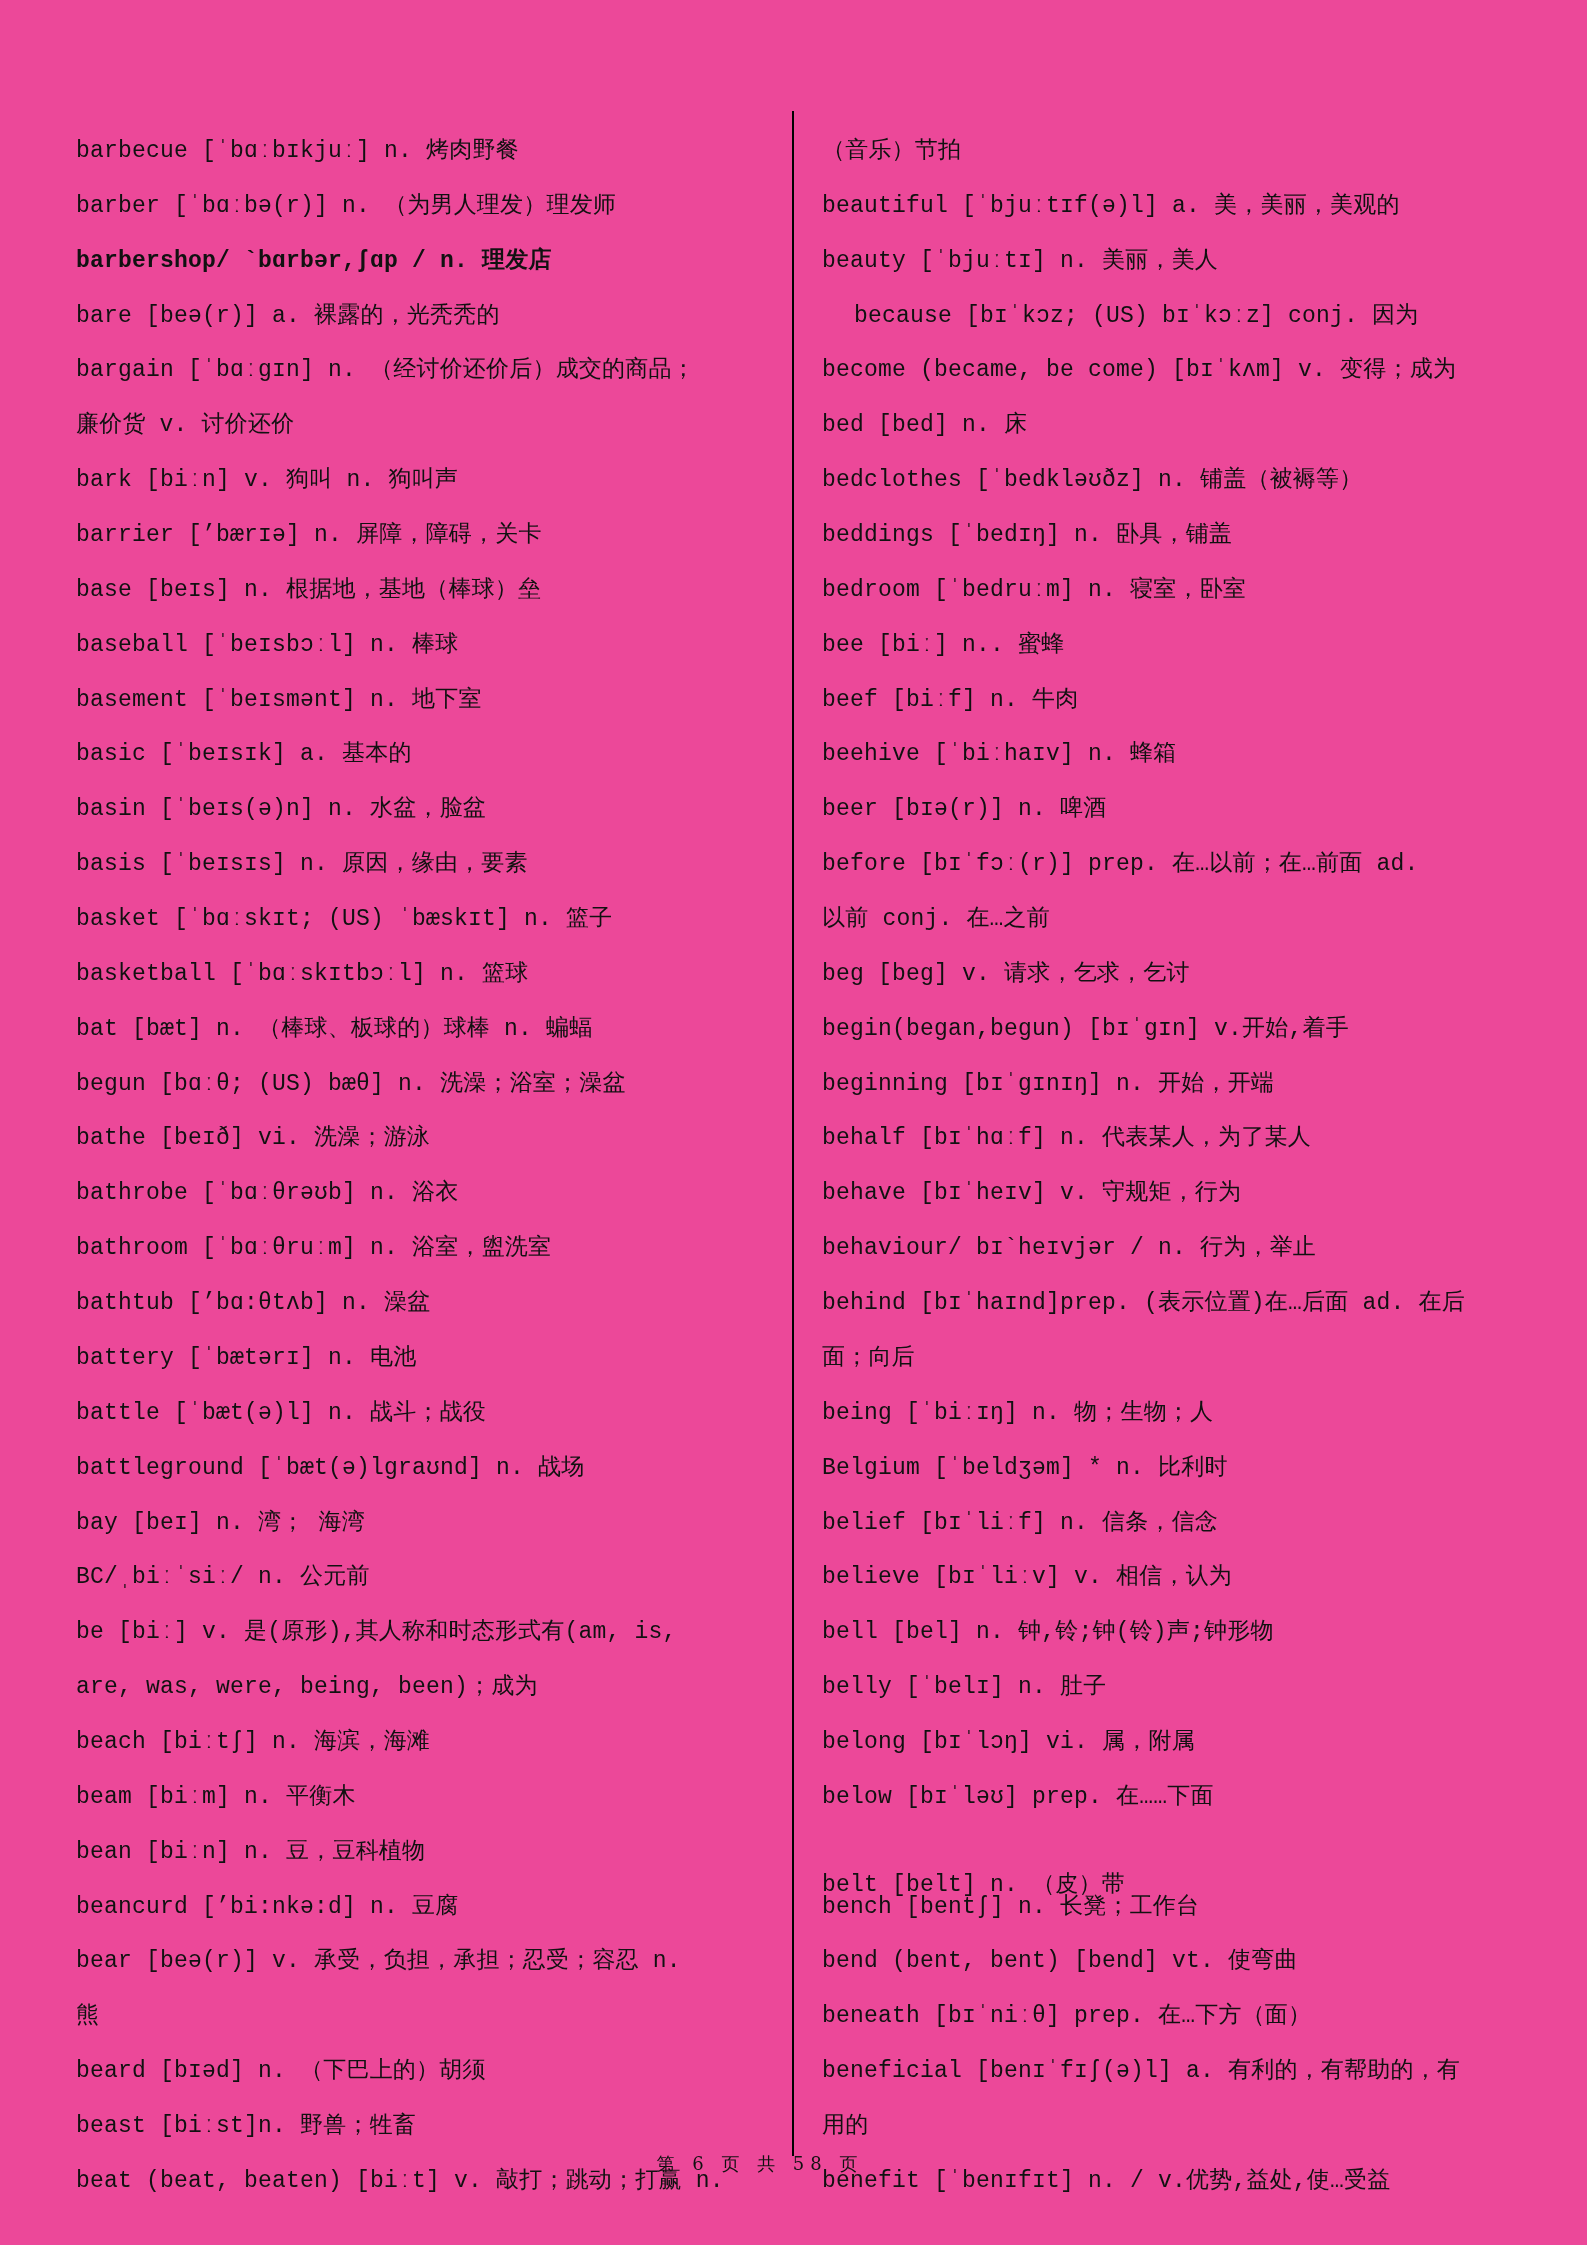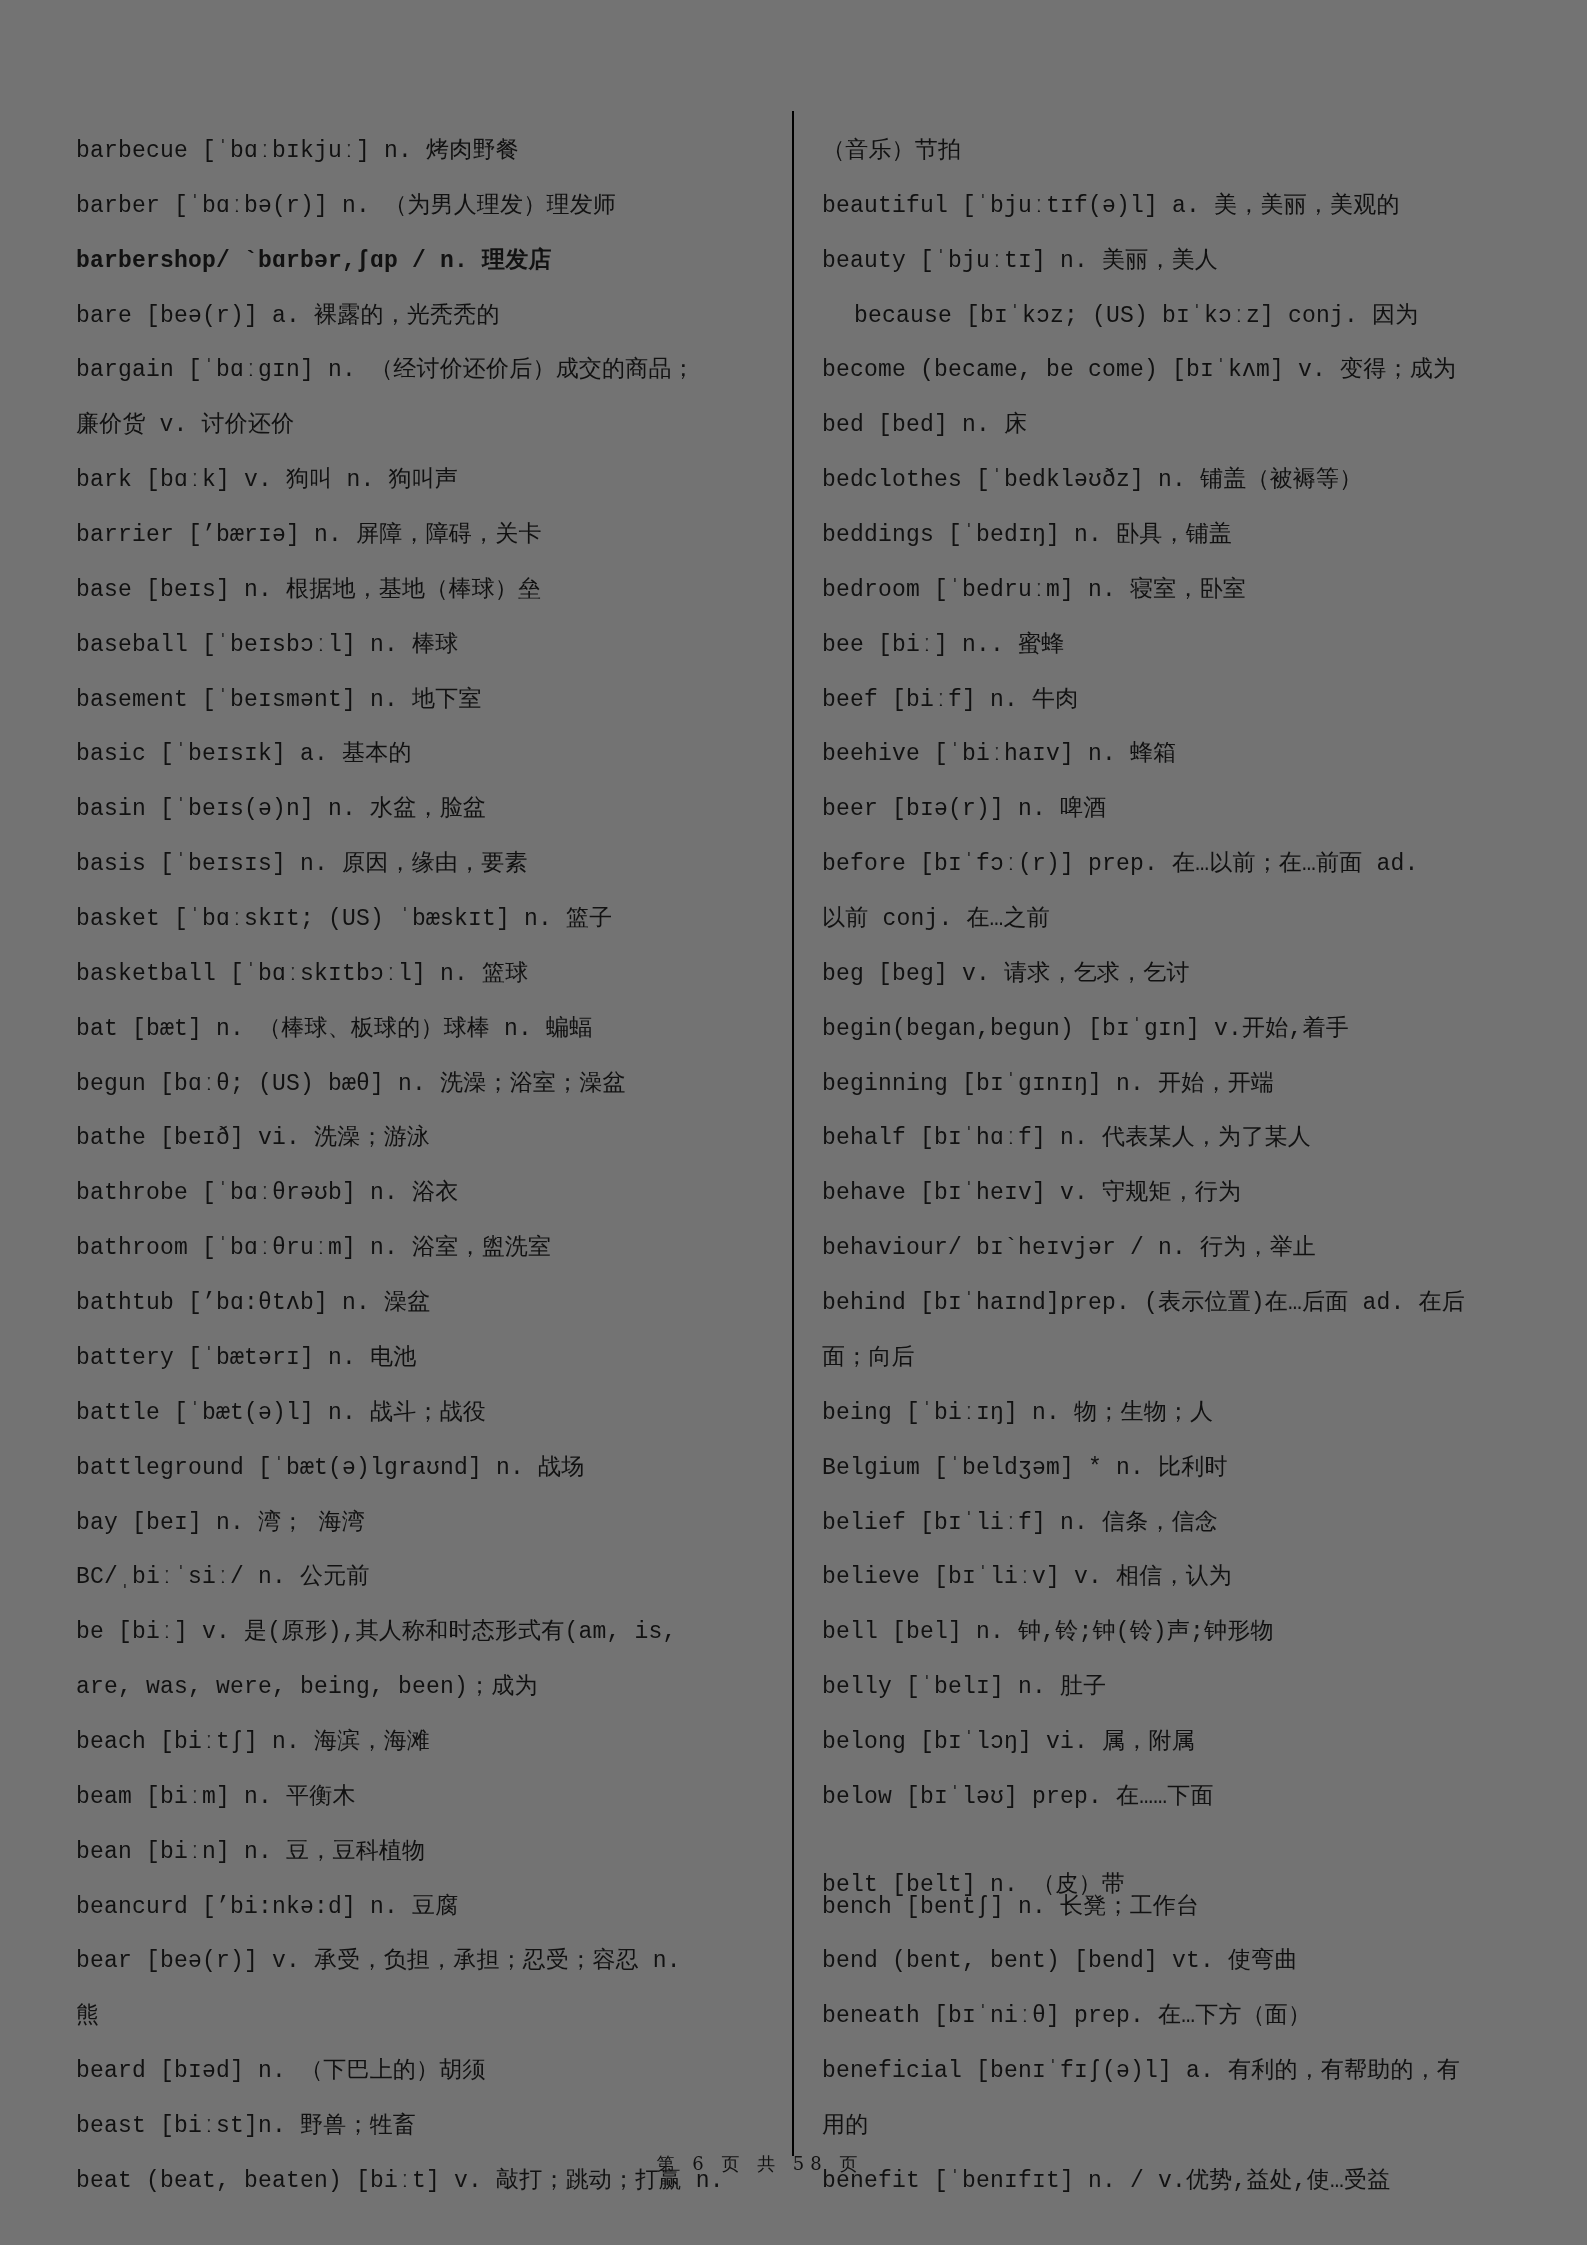--- a/index.html
+++ b/index.html
@@ -1,17 +1,17 @@
 <!DOCTYPE html>
 <html><head>
 <meta charset="utf-8">
 <style>
   html, body { margin: 0; padding: 0; background: #ffffff; }
   body { width: 1587px; height: 2245px; position: relative; overflow: hidden; }
-  .page { position: absolute; left: 0; top: 0; width: 1587px; height: 2245px; background: #737373; }
+  .page { position: absolute; left: 0; top: 0; width: 1587px; height: 2245px; background: #ec4899; }
   .col { position: absolute; top: 0; }
   .col-left { left: 76px; width: 700px; }
   .col-right { left: 822px; width: 700px; }
   .line {
     position: absolute; left: 0;
     height: 54px; line-height: 54px;
     white-space: nowrap;
     font-family: "Liberation Mono", "DejaVu Sans Mono", monospace;
     font-size: 23px;
     color: #111111;
@@ -39,21 +39,21 @@
 <body>
 
 <div class="page">
   <div class="col col-left" id="col-left">
       <div class="line" style="top: 124px;">barbecue  [ˈbɑːbɪkjuː] n. 烤肉野餐</div>
       <div class="line" style="top: 178.86px;">barber  [ˈbɑːbə(r)] n. （为男人理发）理发师</div>
       <div class="line" style="top: 233.72px; font-weight: bold;">barbershop/ `bɑrbər,ʃɑp / n. 理发店</div>
       <div class="line" style="top: 288.58px;">bare  [beə(r)] a. 裸露的，光秃秃的</div>
       <div class="line" style="top: 343.44px;">bargain  [ˈbɑːɡɪn] n. （经讨价还价后）成交的商品；</div>
       <div class="line" style="top: 398.3px;">廉价货 v. 讨价还价</div>
-      <div class="line" style="top: 453.16px;">bark  [bɑːk] v. 狗叫 n. 狗叫声</div>
+      <div class="line" style="top: 453.16px;">bark  [biːn] v. 狗叫 n. 狗叫声</div>
       <div class="line" style="top: 508.02px;">barrier  [’bærɪə] n. 屏障，障碍，关卡</div>
       <div class="line" style="top: 562.88px;">base  [beɪs] n. 根据地，基地（棒球）垒</div>
       <div class="line" style="top: 617.74px;">baseball  [ˈbeɪsbɔːl] n. 棒球</div>
       <div class="line" style="top: 672.6px;">basement  [ˈbeɪsmənt] n. 地下室</div>
       <div class="line" style="top: 727.46px;">basic  [ˈbeɪsɪk] a. 基本的</div>
       <div class="line" style="top: 782.32px;">basin  [ˈbeɪs(ə)n] n. 水盆，脸盆</div>
       <div class="line" style="top: 837.18px;">basis  [ˈbeɪsɪs] n. 原因，缘由，要素</div>
       <div class="line" style="top: 892.04px;">basket  [ˈbɑːskɪt; (US) ˈbæskɪt] n. 篮子</div>
       <div class="line" style="top: 946.9px;">basketball  [ˈbɑːskɪtbɔːl] n. 篮球</div>
       <div class="line" style="top: 1001.76px;">bat  [bæt] n. （棒球、板球的）球棒 n. 蝙蝠</div>

